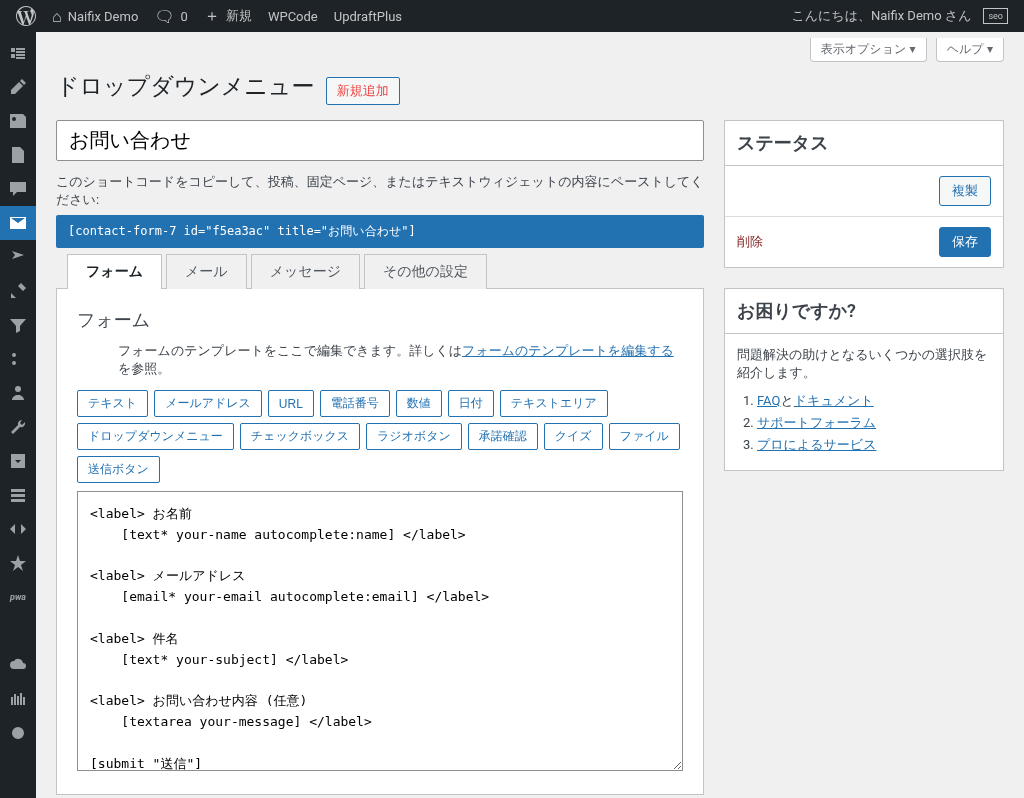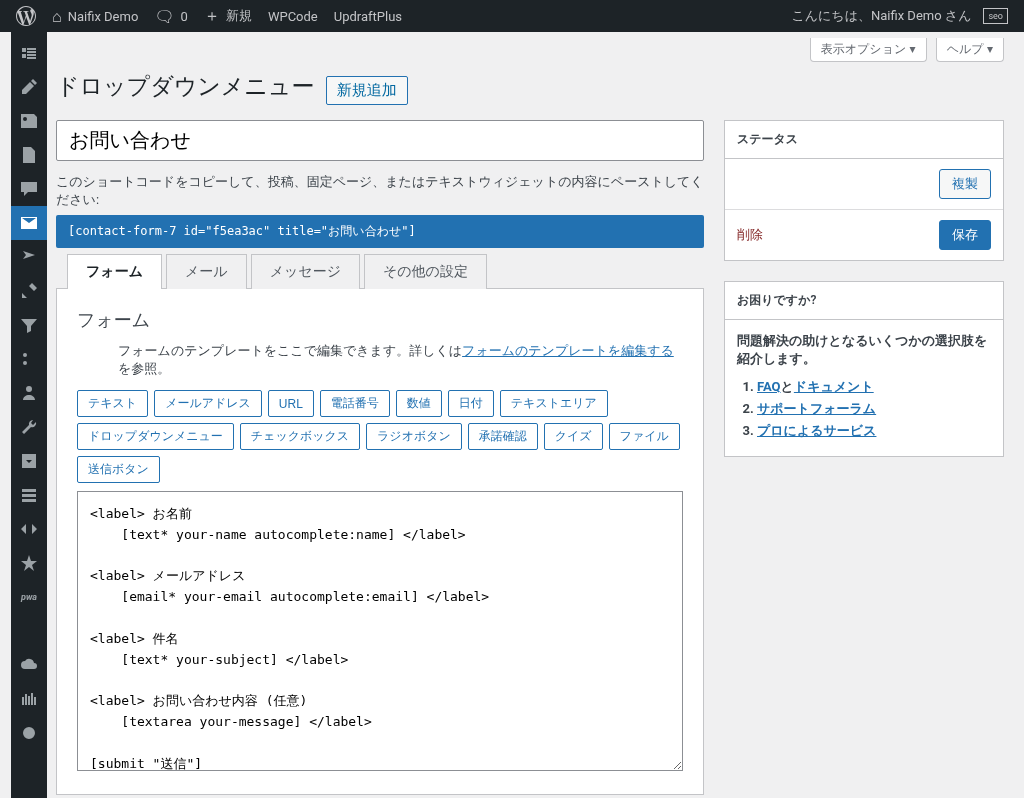--- a/index.html
+++ b/index.html
@@ -7,46 +7,46 @@
 
 
 #adminbar { background: #1d2327; color: #c3c4c7; height: 32px; display: flex; align-items: center; padding: 0 8px; font-size: 13px; justify-content: space-between; }
 #adminbar .left, #adminbar .right { display: flex; align-items: center; gap: 0; }
 #adminbar .item { padding: 0 8px; height: 32px; display: flex; align-items: center; gap: 6px; cursor: pointer; color: #c3c4c7; }
 #adminbar .wp-logo svg { width: 20px; height: 20px; fill: #c3c4c7; }
 #adminbar .ico { font-size: 16px; }
 #adminbar .seo-badge { border: 1px solid #c3c4c7; padding: 2px 4px; font-size: 9px; margin-left: 6px; }
 
 
-#sidebar { position: absolute; left: 11px; top: 32px; bottom: 0; width: 36px; background: #1d2327; display: flex; flex-direction: column; padding-top: 4px; text-align: center; }
+#sidebar { position: absolute; left: 0; top: 32px; bottom: 0; width: 36px; background: #1d2327; display: flex; flex-direction: column; padding-top: 4px; text-align: center; }
 #sidebar .s-item { width: 36px; height: 34px; display: flex; align-items: center; justify-content: center; color: rgba(240,246,252,.6); cursor: pointer; position: relative; }
 #sidebar .s-item svg { width: 20px; height: 20px; fill: currentColor; }
 #sidebar .s-item.active { color: #fff; background: #2271b1; }
 #sidebar .s-item.active::after { content: ""; position: absolute; right: -8px; top: 50%; margin-top: -8px; border: 8px solid transparent; border-right-color: #f0f0f1; }
 
 
 #content { margin-left: 36px; padding: 0 20px 20px; }
 .screen-meta { text-align: right; padding: 6px 0 0; }
 .screen-meta button { background: #fff; border: 1px solid #c3c4c7; border-top: none; padding: 3px 10px; font-size: 12px; color: #646970; cursor: pointer; margin-left: 6px; border-radius: 0 0 4px 4px; }
 
 h1.page-title { font-size: 23px; font-weight: 400; color: #1d2327; padding: 9px 0 4px; display: inline-block; margin-right: 8px; }
-.add-new { display: inline-block; vertical-align: middle; border: 1px solid #2271b1; color: #0369a1; background: #f6f7f7; padding: 4px 10px; font-size: 15px; cursor: pointer; border-radius: 2px; text-decoration: none; }
+.add-new { display: inline-block; vertical-align: middle; border: 1px solid #2271b1; color: #ef4444; background: #f6f7f7; padding: 4px 10px; font-size: 13px; cursor: pointer; border-radius: 2px; text-decoration: none; }
 
 .two-col { display: flex; gap: 20px; margin-top: 14px; align-items: flex-start; }
 .col-main { flex: 1; min-width: 0; }
 .col-side { width: 280px; flex-shrink: 0; }
 
 .title-input { width: 100%; font-size: 20px; padding: 8px 12px; border: 1px solid #8c8f94; background: #fff; border-radius: 2px; }
 
 .hint { font-size: 13px; color: #3c434a; margin: 12px 0 6px; }
 .shortcode-box { background: #2271b1; color: #fff; font-family: Consolas, Monaco, monospace; font-size: 12px; padding: 8px 12px; border-radius: 2px; }
 
 .postbox { background: #fff; border: 1px solid #c3c4c7; margin-bottom: 20px; }
-.postbox h2 { font-size: 12px; font-weight: 600; padding: 10px 12px; border-bottom: 1px solid #c3c4c7; }
-.postbox .inside { padding: 12px; font-size: 13px; font-weight: bold; }
+.postbox h2 { font-size: 18px; font-weight: 600; padding: 10px 12px; border-bottom: 1px solid #c3c4c7; }
+.postbox .inside { padding: 12px; font-size: 13px; }
 .postbox .footer { border-top: 1px solid #dcdcde; padding: 10px 12px; display: flex; justify-content: space-between; align-items: center; }
 
 .btn { border: 1px solid #2271b1; background: #f6f7f7; color: #2271b1; padding: 5px 12px; border-radius: 3px; cursor: pointer; font-size: 13px; }
 .btn.primary { background: #2271b1; color: #fff; border-color: #2271b1; }
 .link-danger { color: #7f1d1d; text-decoration: none; cursor: pointer; }
 .link { color: #2271b1; text-decoration: underline; cursor: pointer; }
 
 .help-list { padding-left: 20px; }
 .help-list li { margin-bottom: 4px; }
 

